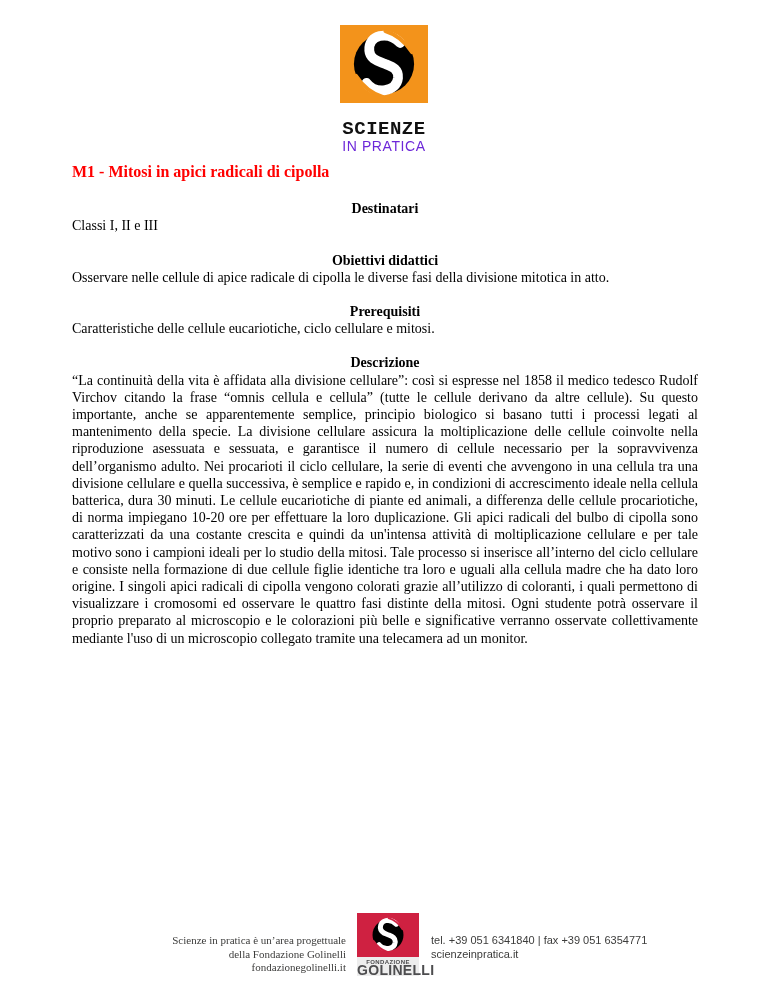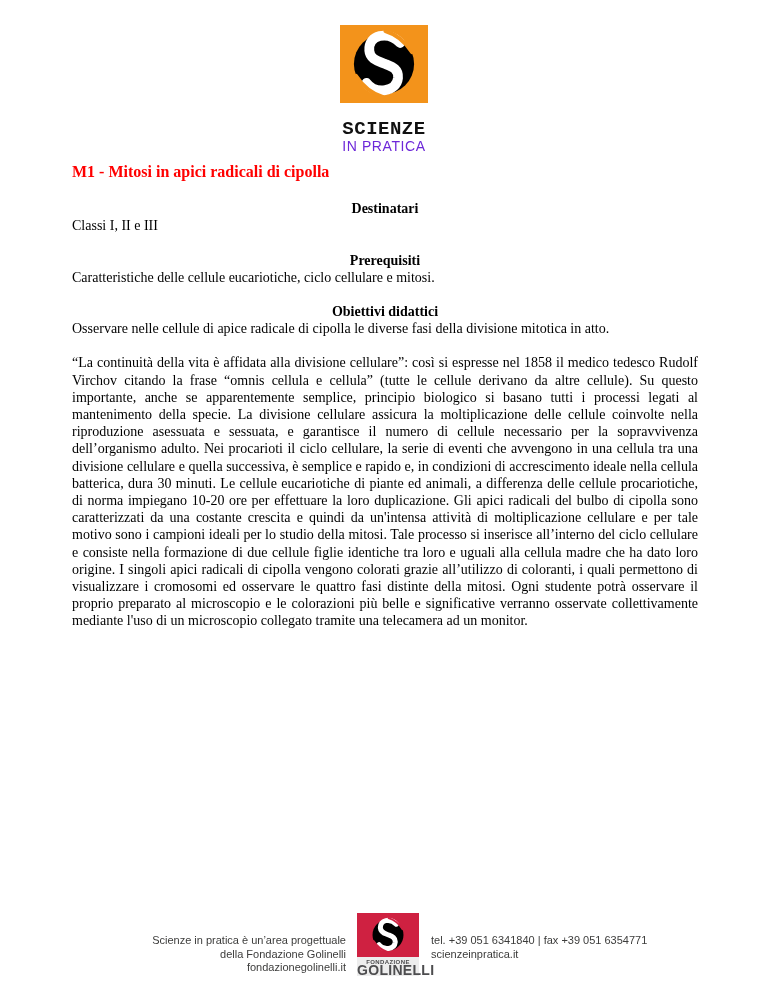--- a/index.html
+++ b/index.html
@@ -85,21 +85,21 @@
   .sec-b { margin: 0; }
   .sec-b.justify { text-align: justify; }
 
   
   .f-left {
     position: absolute;
     top: 934px;
     left: 0;
     width: 346px;
     text-align: right;
-    font-family: Liberation Sans, sans-serif;
+    font-family: Liberation Serif, serif;
     font-size: 11px;
     line-height: 13.5px;
     color: var(--footer-text, #3C3C3B);
     white-space: nowrap;
   }
   .f-logo {
     position: absolute;
     left: 357px;
     top: 913px;
     width: 62px;
@@ -169,30 +169,31 @@
 
   <main class="content">
     <h1 class="doc-title">M1 - Mitosi in apici radicali di cipolla</h1>
 
     <section class="sec">
       <h2 class="sec-h">Destinatari</h2>
       <p class="sec-b">Classi I, II e III</p>
     </section>
 
     <section class="sec">
+      <h2 class="sec-h">Obiettivi didattici</h2>
+      <p class="sec-b">Osservare nelle cellule di apice radicale di cipolla le diverse fasi della divisione mitotica in atto.</p>
+    </section>
+
+    <section class="sec">
       <h2 class="sec-h">Prerequisiti</h2>
       <p class="sec-b">Caratteristiche delle cellule eucariotiche, ciclo cellulare e mitosi.</p>
     </section>
 
     <section class="sec">
-      <h2 class="sec-h">Obiettivi didattici</h2>
-      <p class="sec-b">Osservare nelle cellule di apice radicale di cipolla le diverse fasi della divisione mitotica in atto.</p>
-    </section>
-
-    <section class="sec">
+      <h2 class="sec-h">Descrizione</h2>
       <p class="sec-b justify">“La continuità della vita è affidata alla divisione cellulare”: così si espresse nel 1858 il medico tedesco Rudolf Virchov citando la frase “omnis cellula e cellula” (tutte le cellule derivano da altre cellule). Su questo importante, anche se apparentemente semplice, principio biologico si basano tutti i processi legati al mantenimento della specie. La divisione cellulare assicura la moltiplicazione delle cellule coinvolte nella riproduzione asessuata e sessuata, e garantisce il numero di cellule necessario per la sopravvivenza dell’organismo adulto. Nei procarioti il ciclo cellulare, la serie di eventi che avvengono in una cellula tra una divisione cellulare e quella successiva, è semplice e rapido e, in condizioni di accrescimento ideale nella cellula batterica, dura 30 minuti. Le cellule eucariotiche di piante ed animali, a differenza delle cellule procariotiche, di norma impiegano 10-20 ore per effettuare la loro duplicazione. Gli apici radicali del bulbo di cipolla sono caratterizzati da una costante crescita e quindi da un'intensa attività di moltiplicazione cellulare e per tale motivo sono i campioni ideali per lo studio della mitosi. Tale processo si inserisce all’interno del ciclo cellulare e consiste nella formazione di due cellule figlie identiche tra loro e uguali alla cellula madre che ha dato loro origine. I singoli apici radicali di cipolla vengono colorati grazie all’utilizzo di coloranti, i quali permettono di visualizzare i cromosomi ed osservare le quattro fasi distinte della mitosi. Ogni studente potrà osservare il proprio preparato al microscopio e le colorazioni più belle e significative verranno osservate collettivamente mediante l'uso di un microscopio collegato tramite una telecamera ad un monitor.</p>
     </section>
   </main>
 
   <footer>
     <div class="f-left">
       <div>Scienze in pratica è un’area progettuale</div>
       <div>della Fondazione Golinelli</div>
       <div>fondazionegolinelli.it</div>
     </div>

